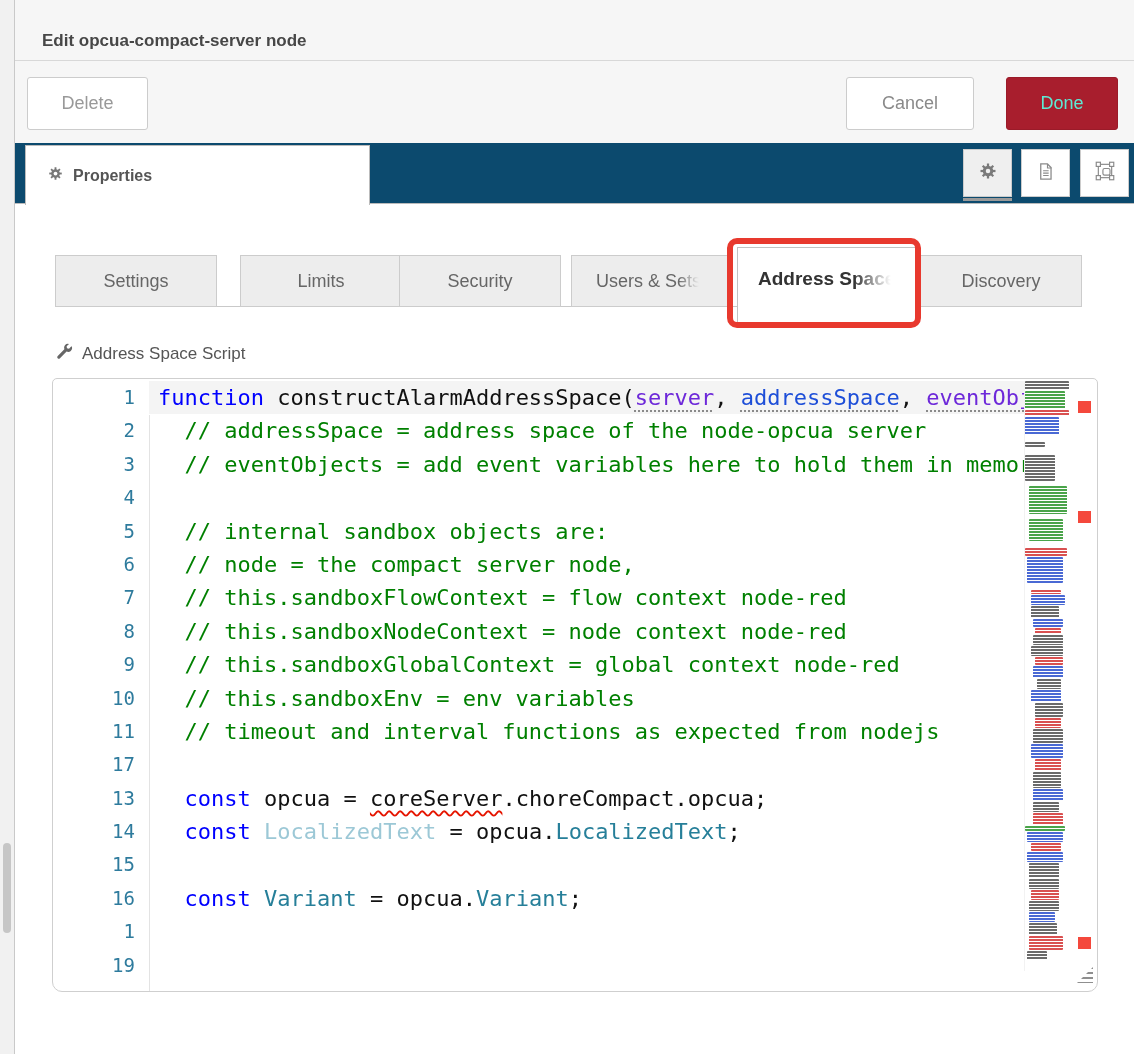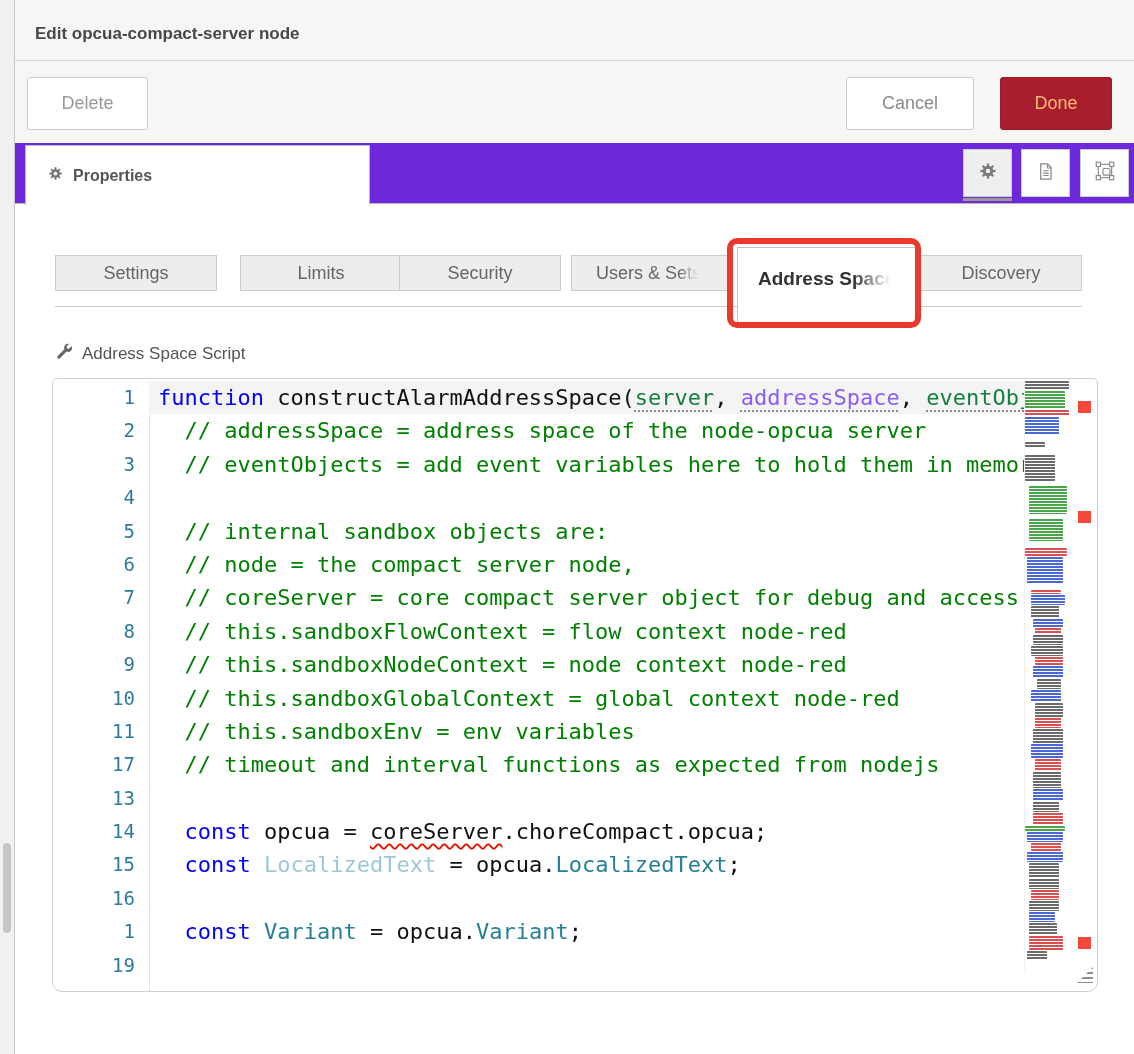--- a/index.html
+++ b/index.html
@@ -5,45 +5,45 @@
   html,body{margin:0;padding:0}
   body{width:1134px;height:1054px;position:relative;background:#fff;
        font-family:"Liberation Sans",sans-serif;overflow:hidden}
 
   
   .lstrip{position:absolute;left:0;top:0;width:14px;height:1054px;background:#f1f1f1;border-right:1px solid #c9c9c9}
   .lthumb{position:absolute;left:3px;top:843px;width:8px;height:90px;background:#c6c6c6;border-radius:4px}
 
   
   .hdr{position:absolute;left:15px;top:0;right:0;height:60px;background:#f6f6f6;border-bottom:1px solid #d8d8d8}
-  .hdr .title{margin:4px;padding:20px 0 0 16px;font-size:17px;font-weight:bold;color:#474747}
+  .hdr .title{margin:11px;padding:20px 0 0 16px;font-size:17px;font-weight:bold;color:#474747}
 
   
   .tb{position:absolute;left:15px;top:61px;right:0;height:82px;background:#f6f6f6;border-bottom:4px solid #14b8a6}
   .btn{position:absolute;top:16px;height:53px;border:1px solid #ccc;background:#fff;border-radius:3px;
        font-size:18px;font-family:inherit;cursor:pointer;box-sizing:border-box}
   .btn-delete{left:12px;width:121px;color:#999}
   .btn-cancel{right:160px;width:128px;color:#8a8a8a}
-  .btn-done{right:22px;width:112px;background:#a81e2d;border-color:#9a1b29;color:#fdba74}
-
-  
-  .prow{position:absolute;left:15px;top:143px;right:0;height:60px;background:#6d28d9;border-bottom:1px solid #bbb}
+  .btn-done{right:16px;width:112px;background:#a81e2d;border-color:#9a1b29;color:#5eead4}
+
+  
+  .prow{position:absolute;left:15px;top:143px;right:0;height:60px;background:#0c4a6e;border-bottom:1px solid #bbb}
   .ptab{position:absolute;left:10px;top:2px;width:345px;height:60px;background:#fff;border:1px solid #bbb;border-bottom:none;
         display:flex;align-items:center;gap:10px;padding-left:22px;box-sizing:border-box;z-index:2}
   .ptab .plabel{font-size:16px;font-weight:bold;color:#555}
   .ibtn{position:absolute;top:6px;width:49px;height:48px;border:1px solid #ccc;background:#fff;
         display:flex;align-items:center;justify-content:center;cursor:pointer;box-sizing:border-box}
   .ibtn.gear-active{right:122px;background:#efefef}
   .ibtn.doc{right:64px}
   .ibtn.frame{right:5px}
   .ibtn-underline{position:absolute;right:122px;top:55px;width:49px;height:3px;background:#9a9a9a}
 
   
   .tabline{position:absolute;left:55px;top:306px;width:1027px;height:1px;background:#c9c9c9}
-  .subtab{position:absolute;top:255px;height:36px;background:#ededed;border:1px solid #ccc;box-sizing:border-box;
+  .subtab{position:absolute;top:255px;height:52px;background:#ededed;border:1px solid #ccc;box-sizing:border-box;
           color:#666;font-size:18px;display:flex;align-items:center;justify-content:center;overflow:hidden;cursor:pointer}
   .st1{left:55px;width:162px}.st2{left:240px;width:162px}.st3{left:399px;width:162px}
   .st4{left:571px;width:162px;justify-content:flex-start;padding-left:24px}
   .st6{left:920px;width:162px}
   .subtab-active{position:absolute;left:737px;top:247px;width:180px;height:78px;background:#fff;border:1px solid #c2c2c2;
           box-sizing:border-box;z-index:2;color:#333;font-weight:bold;font-size:19px;overflow:hidden;cursor:pointer;
           padding:20px 0 0 20px}
   .fade-label{white-space:nowrap;display:inline-block;
      -webkit-mask-image:linear-gradient(90deg,#000 70%,rgba(0,0,0,0) 97%);
              mask-image:linear-gradient(90deg,#000 70%,rgba(0,0,0,0) 97%)}
@@ -64,22 +64,22 @@
   .ln{height:33.4px;line-height:33.4px;text-align:right;padding-right:14px;color:#2e7b9d;font-size:19px}
   .iguide{position:absolute;left:96px;top:36px;bottom:0;width:1px;background:#e3e3e3}
   .codearea{position:absolute;left:96px;top:2px;width:875px;overflow:hidden}
   .cline{height:33.4px;line-height:33.4px;font-size:22px;white-space:pre;color:#111;padding-left:9px}
   .cline.current{background:#f4f4f4}
   .tk-k{color:#0000ff}
   .tk-c{color:#008000}
   .tk-p{color:#111}
   .tk-t{color:#267f99}
   .tk-ft{color:#9cc8d6}
-  .tk-u1{color:#15803d;text-decoration:underline dotted #8a8a8a 2px;text-underline-offset:5px}
-  .tk-u2{color:#8b5cf6;text-decoration:underline dotted #8a8a8a 2px;text-underline-offset:5px}
+  .tk-u1{color:#6d28d9;text-decoration:underline dotted #8a8a8a 2px;text-underline-offset:5px}
+  .tk-u2{color:#1d4ed8;text-decoration:underline dotted #8a8a8a 2px;text-underline-offset:5px}
   .tk-e{color:#111;text-decoration:underline wavy #e51400 1.5px;text-underline-offset:4px}
 
   
   .minimap{position:absolute;left:971px;top:2px;width:52px;height:590px;overflow:hidden;border-left:1px solid #f2f2f2}
   .mseg{border-radius:1px}
   .mg{background:repeating-linear-gradient(180deg,#4aa44a 0 2px,rgba(0,0,0,0) 2px 3px)}
   .mb{background:repeating-linear-gradient(180deg,#4a69d4 0 2px,rgba(0,0,0,0) 2px 3px)}
   .mr{background:repeating-linear-gradient(180deg,#d95050 0 2px,rgba(0,0,0,0) 2px 3px)}
   .md{background:repeating-linear-gradient(180deg,#6a6a6a 0 2px,rgba(0,0,0,0) 2px 3px)}
   .ruler{position:absolute;right:0;top:0;width:23px;height:100%}
@@ -211,21 +211,20 @@
       <div class="ln">19</div>
     </div>
   <div class="iguide"></div>
   <div class="codearea" id="codearea">
       <div class="cline current"><span class="tk-k">function</span><span class="tk-p"> constructAlarmAddressSpace(</span><span class="tk-u1">server</span><span class="tk-p">, </span><span class="tk-u2">addressSpace</span><span class="tk-p">, </span><span class="tk-u1">eventObjects</span></div>
       <div class="cline"><span class="tk-c">  // addressSpace = address space of the node-opcua server</span></div>
       <div class="cline"><span class="tk-c">  // eventObjects = add event variables here to hold them in memory</span></div>
       <div class="cline"></div>
       <div class="cline"><span class="tk-c">  // internal sandbox objects are:</span></div>
       <div class="cline"><span class="tk-c">  // node = the compact server node,</span></div>
-      <div class="cline"><span class="tk-c">  // coreServer = core compact server object for debug and access</span></div>
       <div class="cline"><span class="tk-c">  // this.sandboxFlowContext = flow context node-red</span></div>
       <div class="cline"><span class="tk-c">  // this.sandboxNodeContext = node context node-red</span></div>
       <div class="cline"><span class="tk-c">  // this.sandboxGlobalContext = global context node-red</span></div>
       <div class="cline"><span class="tk-c">  // this.sandboxEnv = env variables</span></div>
       <div class="cline"><span class="tk-c">  // timeout and interval functions as expected from nodejs</span></div>
       <div class="cline"></div>
       <div class="cline"><span class="tk-p">  </span><span class="tk-k">const</span><span class="tk-p"> opcua = </span><span class="tk-e">coreServer</span><span class="tk-p">.choreCompact.opcua;</span></div>
       <div class="cline"><span class="tk-p">  </span><span class="tk-k">const</span><span class="tk-p"> </span><span class="tk-ft">LocalizedText</span><span class="tk-p"> = opcua.</span><span class="tk-t">LocalizedText</span><span class="tk-p">;</span></div>
       <div class="cline"></div>
       <div class="cline"><span class="tk-p">  </span><span class="tk-k">const</span><span class="tk-p"> </span><span class="tk-t">Variant</span><span class="tk-p"> = opcua.</span><span class="tk-t">Variant</span><span class="tk-p">;</span></div>

